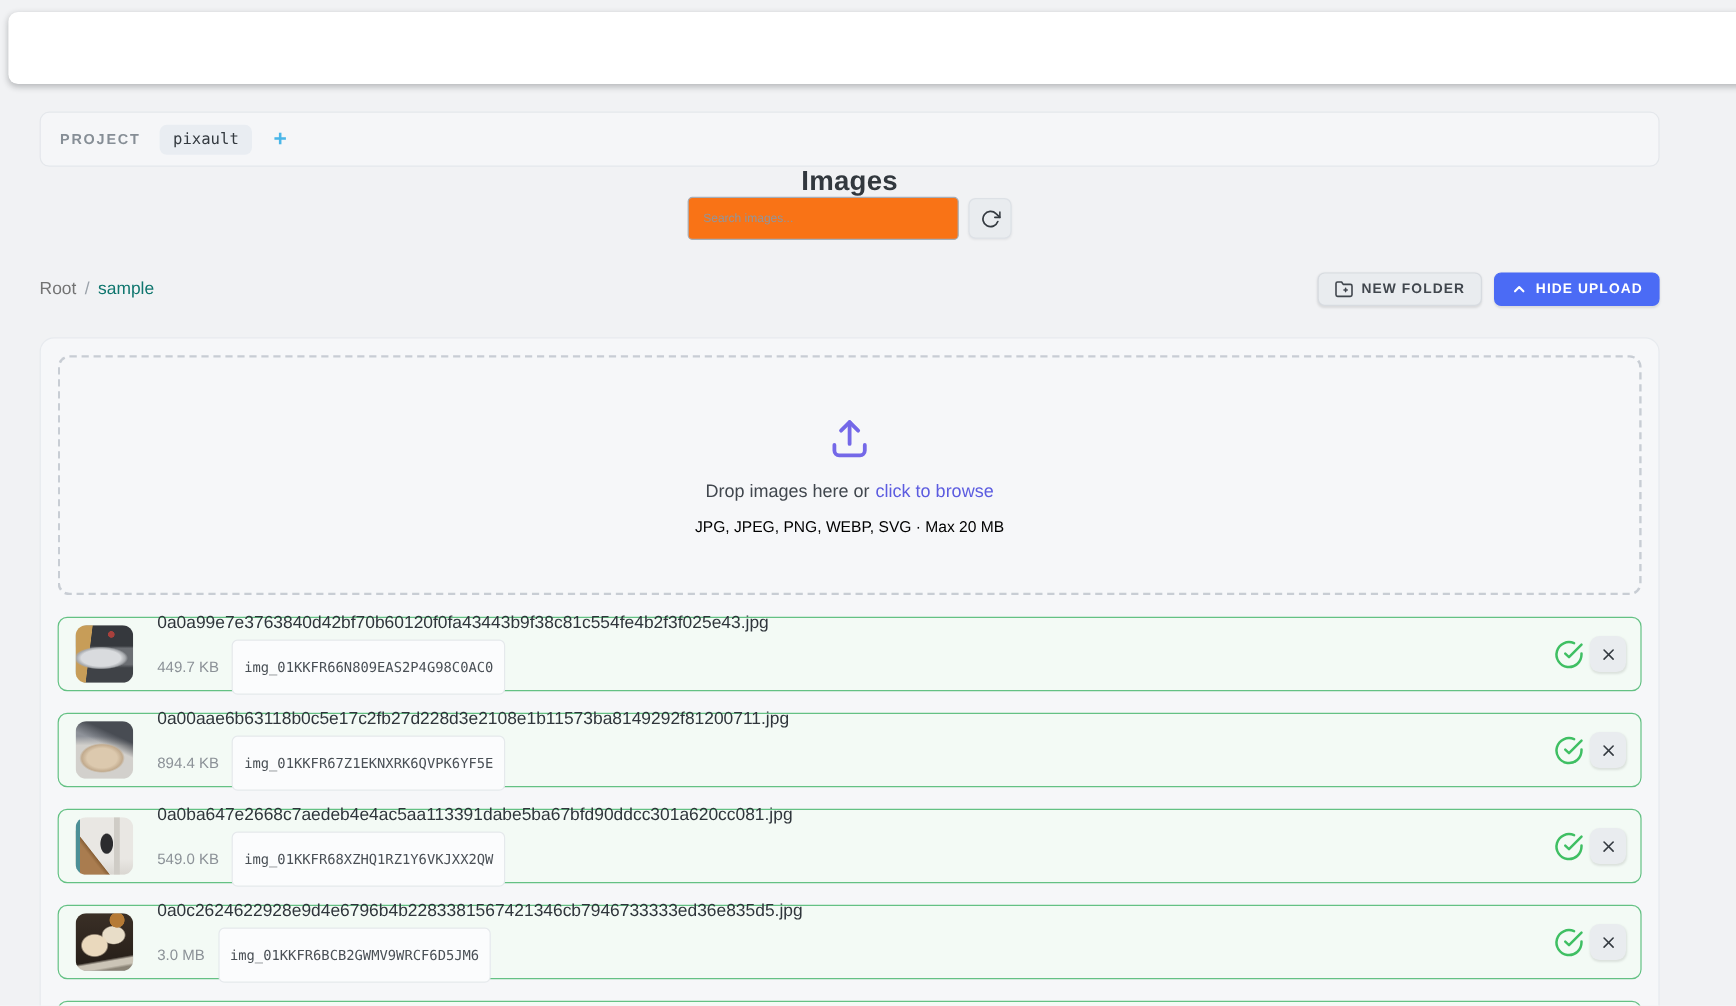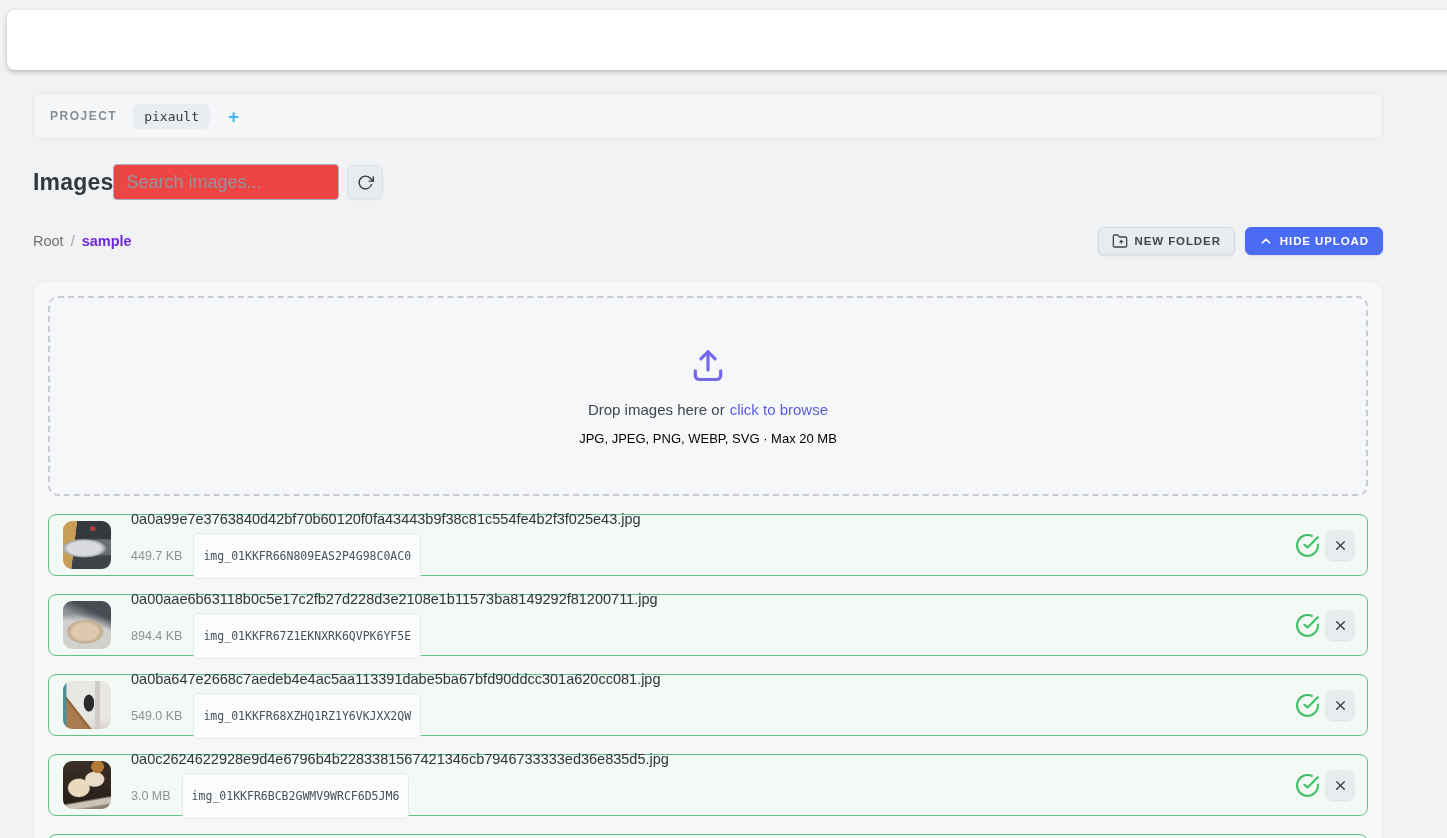--- a/index.html
+++ b/index.html
@@ -29,41 +29,41 @@
   .project-name{
     font-family:"DejaVu Sans Mono", monospace;font-size:13px;color:#343a40;
     background:#e9edf2;border-radius:6px;padding:5px 11px;
   }
   .add-project{
     color:#4ab6e8;font-size:19px;font-weight:700;line-height:1;cursor:pointer;
     background:none;border:none;padding:0 2px;font-family:"Liberation Sans",sans-serif;
   }
 
   
-  .header-row{display:flex;justify-content:flex-start;align-items:center;height:36px;margin-bottom:27px;}
+  .header-row{display:flex;justify-content:flex-end;align-items:center;height:36px;margin-bottom:27px;flex-direction:column;}
   .page-title{font-size:23px;font-weight:700;color:#32383e;margin:0;letter-spacing:.2px;}
   .search-wrap{display:flex;align-items:center;gap:8px;}
   .search-input{
     width:200px;height:34px;border:1px solid #a6adb6;border-radius:4px;
-    padding:0 12px;font-size:18px;color:#343a40;background:#ef4444;outline:none;
+    padding:0 12px;font-size:10px;color:#343a40;background:#f97316;outline:none;
     font-family:"Liberation Sans",sans-serif;
   }
   .search-input::placeholder{color:#8f969e;}
   .icon-btn{
     width:36px;height:34px;background:#e9ecef;border:1px solid #dde1e6;border-radius:6px;
     display:flex;align-items:center;justify-content:center;cursor:pointer;
     box-shadow:0 1px 2px rgba(0,0,0,.06);
   }
 
   
   .breadcrumb-row{display:flex;justify-content:space-between;align-items:center;height:28px;margin-bottom:26px;}
   .breadcrumb{font-size:14.5px;}
   .crumb-link{color:#737373;text-decoration:none;cursor:pointer;}
   .crumb-sep{color:#9aa1a9;padding:0 7px;}
-  .crumb-current{color:#6d28d9;font-weight:700;}
+  .crumb-current{color:#0f766e;font-weight:400;}
   .actions{display:flex;align-items:center;gap:10px;}
   .btn{
     height:28px;display:flex;align-items:center;gap:7px;border-radius:6px;
     font-size:11.5px;font-weight:700;letter-spacing:.9px;padding:12px 13px;cursor:pointer;
     font-family:"Liberation Sans",sans-serif;box-shadow:0 1px 2px rgba(0,0,0,.10);
   }
   .btn-secondary{background:#e9ecef;border:1px solid #d7dbe0;color:#40464d;}
   .btn-primary{background:#4b6bf5;border:1px solid #4b6bf5;color:#ffffff;}
 
   

